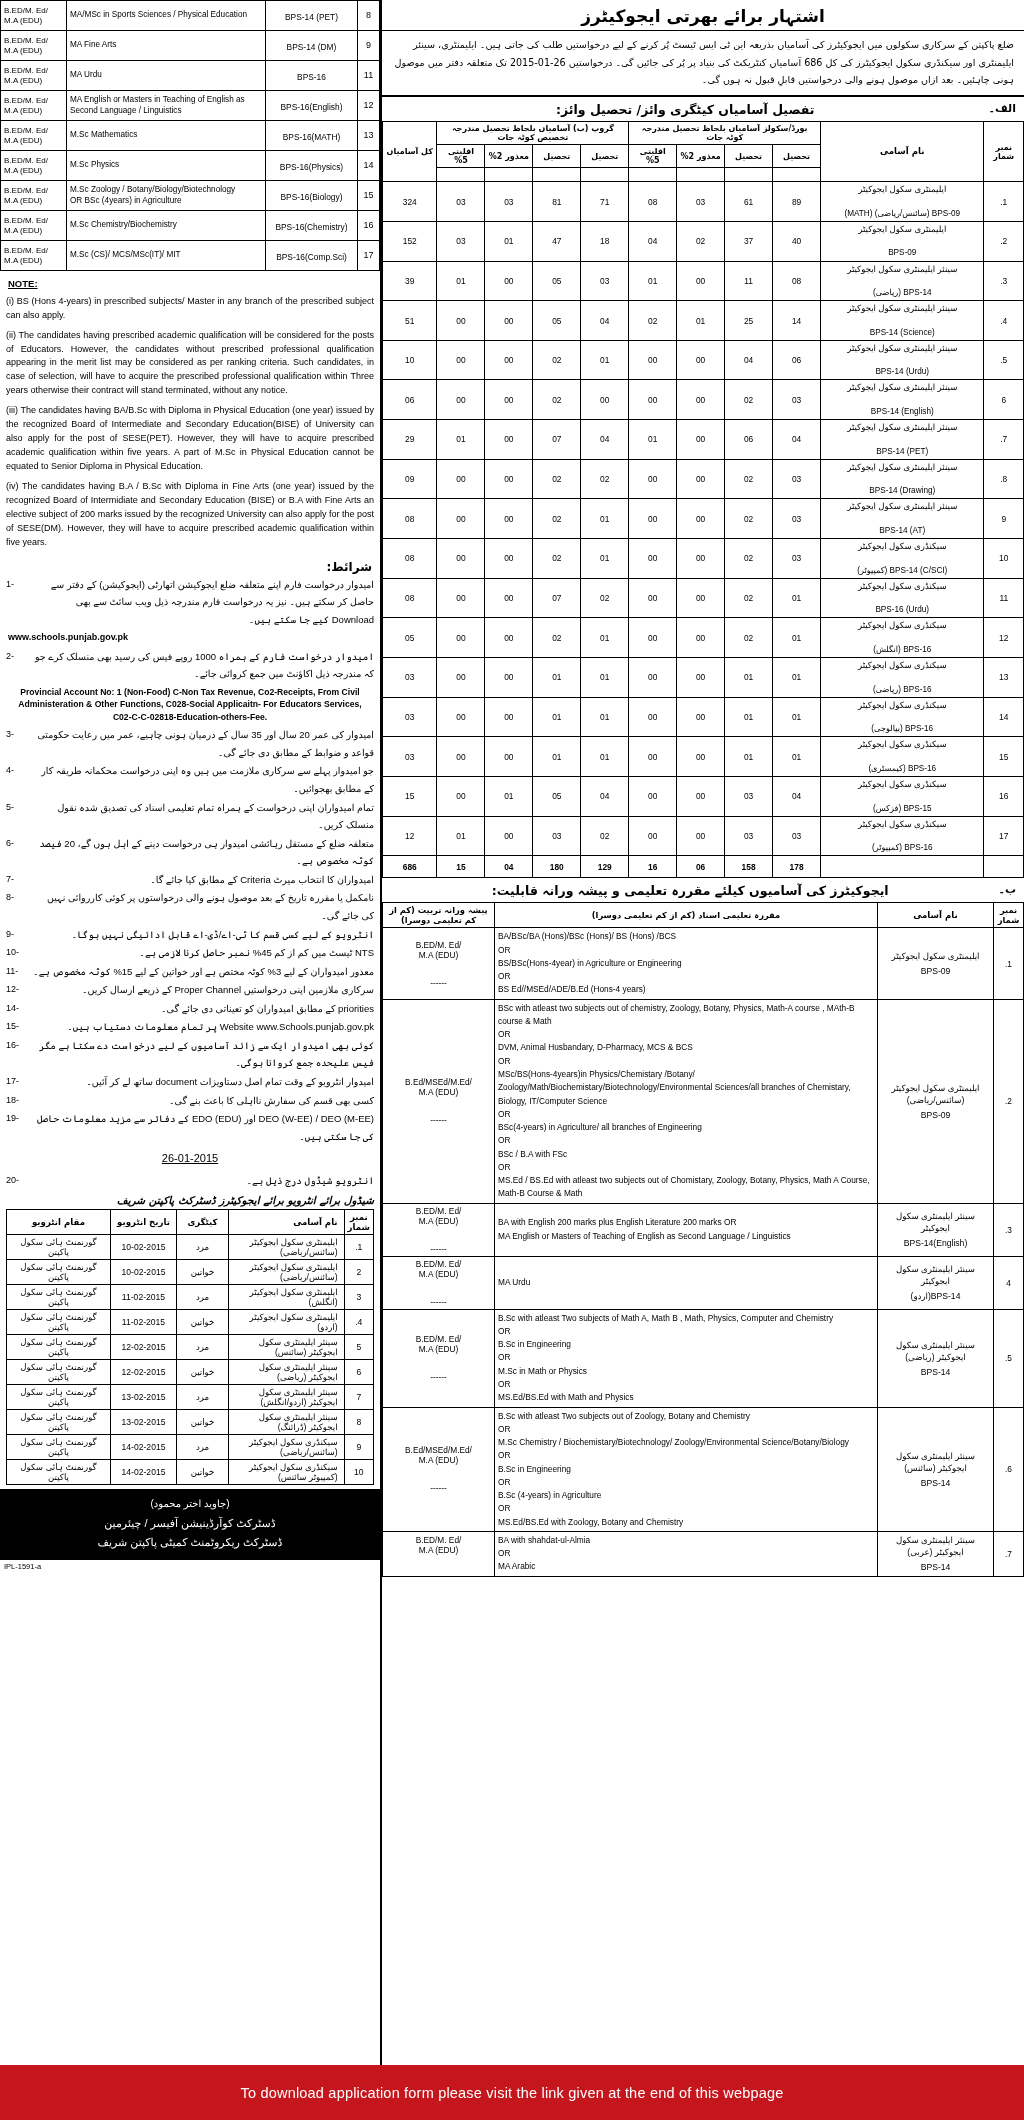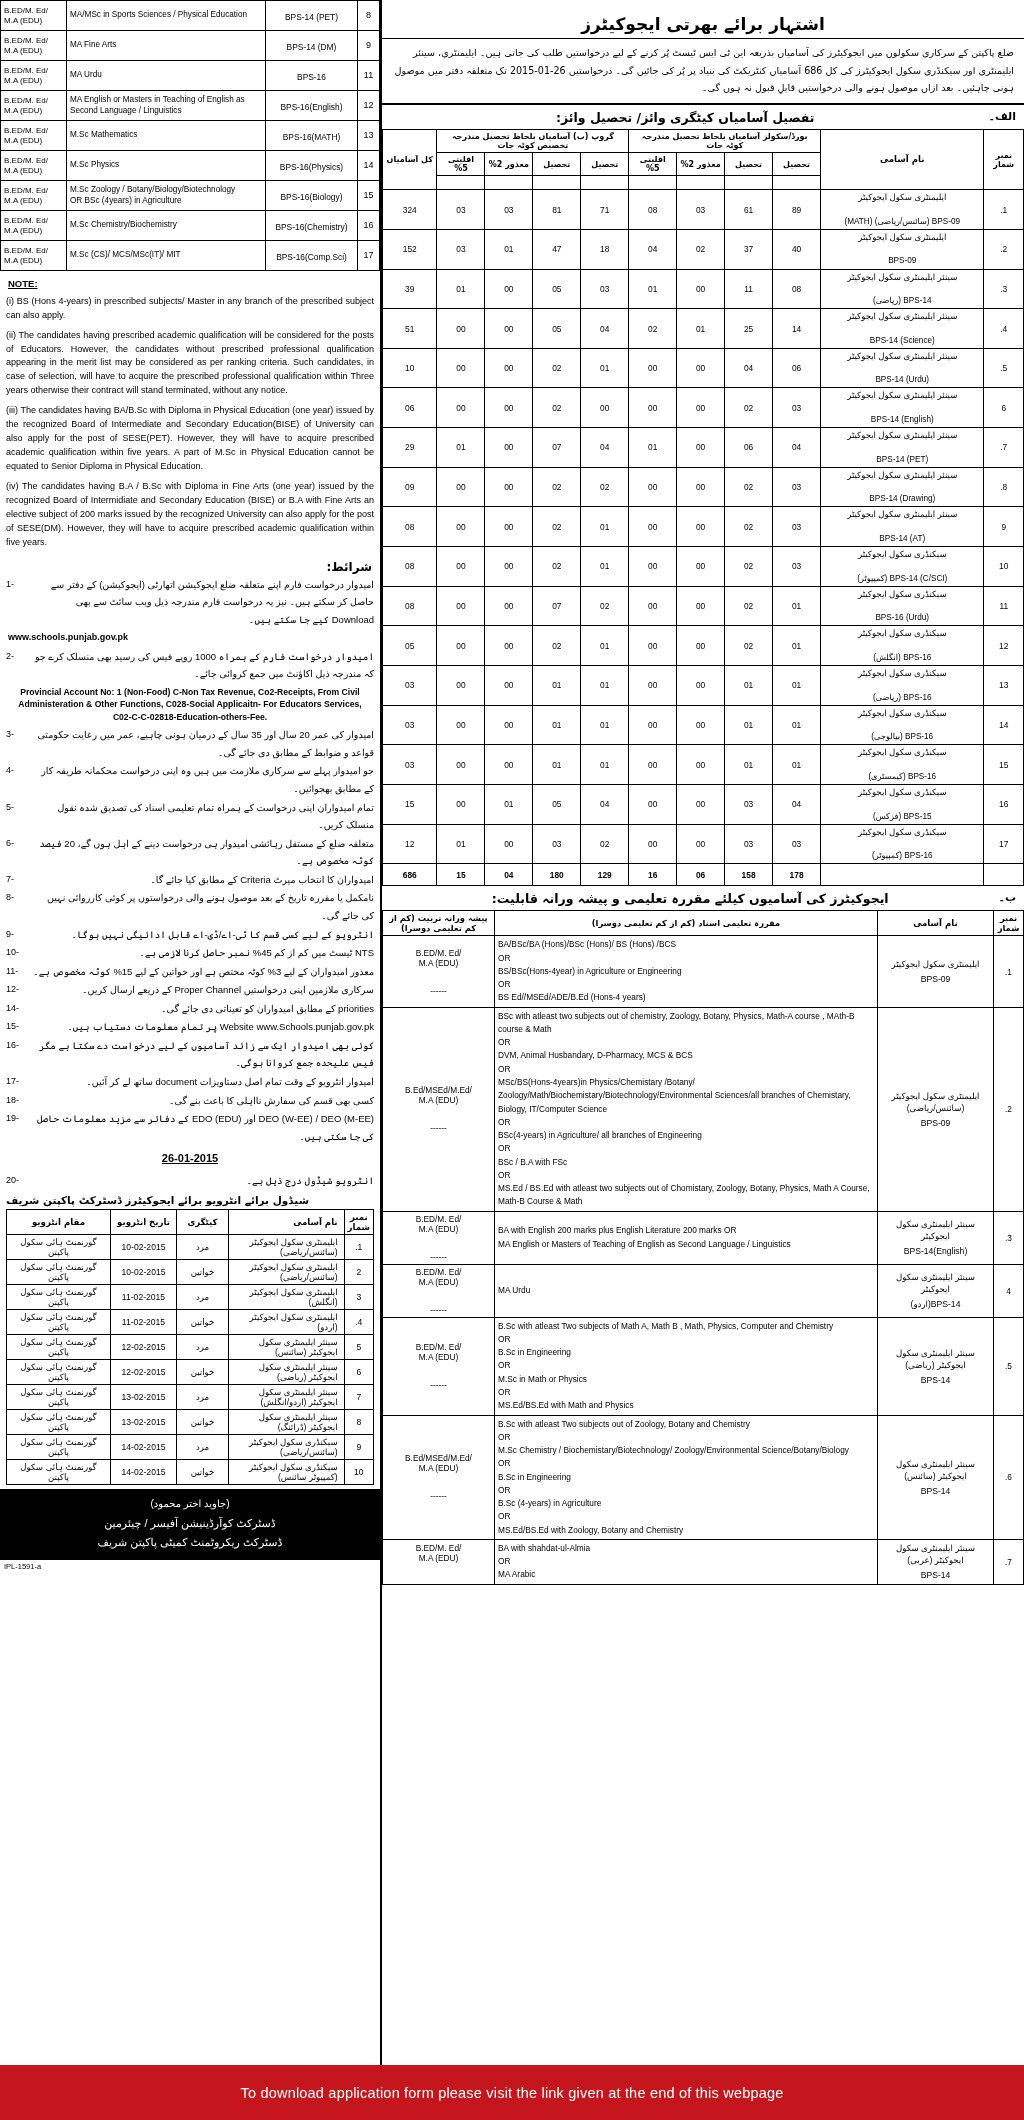--- a/index.html
+++ b/index.html
@@ -69,21 +69,21 @@
     background:#000; color:#fff; text-align:center;
     padding:6px 0 8px 0; margin-top:4px;
     direction:rtl; font-size:11px; line-height:1.7;
   }
   .sign-name { font-size:10px; margin-bottom:2px; }
   .ipl { font-size:7.5px; padding:2px 0 0 4px; direction:ltr; text-align:left; }
 
   
   .ad-title {
     text-align:center; font-weight:bold; font-size:17px;
-    padding:6px 0 4px 0; direction:rtl; border-bottom:1px solid #000;margin-top:8px;
+    padding:6px 0 4px 0; direction:rtl; border-bottom:1px solid #000;
   }
   .ad-intro {
     direction:rtl; text-align:right; font-size:9.6px; line-height:1.85;
     padding:5px 10px 6px 10px; border-bottom:2px solid #000;
   }
   .sec-head {
     direction:rtl; text-align:center; font-weight:bold; font-size:12.5px;
     padding:5px 0 4px 0;
   }
   .sec-head .lbl { float:right; padding-right:8px; font-size:11px; }
@@ -282,29 +282,29 @@
           <span class="txt">امیدوار انٹرویو کے وقت تمام اصل دستاویزات document ساتھ لے کر آئیں۔</span>
         </div>
         <div class="row">
           <span class="num">-18</span>
           <span class="txt">کسی بھی قسم کی سفارش نااہلی کا باعث بنے گی۔</span>
         </div>
         <div class="row">
           <span class="num">-19</span>
           <span class="txt">DEO (W-EE) / DEO (M-EE) اور EDO (EDU) کے دفاتر سے مزید معلومات حاصل کی جا سکتی ہیں۔</span>
         </div>
-        <div style="direction: ltr; text-align: center; font-weight: bold; font-size: 11px; text-decoration: underline; margin: 3px 0px;">26-01-2015</div>
+        <div style="direction: ltr; text-align: center; font-weight: normal; font-size: 11px; text-decoration: underline; margin: 3px 0px;">26-01-2015</div>
         <div class="row">
           <span class="num">-20</span>
           <span class="txt">انٹرویو شیڈول درج ذیل ہے۔</span>
         </div>
       </div>
 
     <div class="sched-wrap" style="padding:4px 6px 0 6px;">
-      <div class="urdu" style="text-align:left;font-weight:bold;font-size:10.5px;margin-bottom:3px;">شیڈول برائے انٹرویو برائے ایجوکیٹرز ڈسٹرکٹ پاکپتن شریف</div>
+      <div class="urdu" style="text-align:right;font-weight:bold;font-size:10.5px;margin-bottom:3px;font-style:italic;">شیڈول برائے انٹرویو برائے ایجوکیٹرز ڈسٹرکٹ پاکپتن شریف</div>
       <table class="grid sched">
         <thead>
           <tr>
             <th class="place urdu">مقام انٹرویو</th>
             <th class="date urdu">تاریخ انٹرویو</th>
             <th class="cat urdu">کیٹگری</th>
             <th class="post urdu">نام آسامی</th>
             <th class="sn urdu">نمبر شمار</th>
           </tr>
         </thead>

